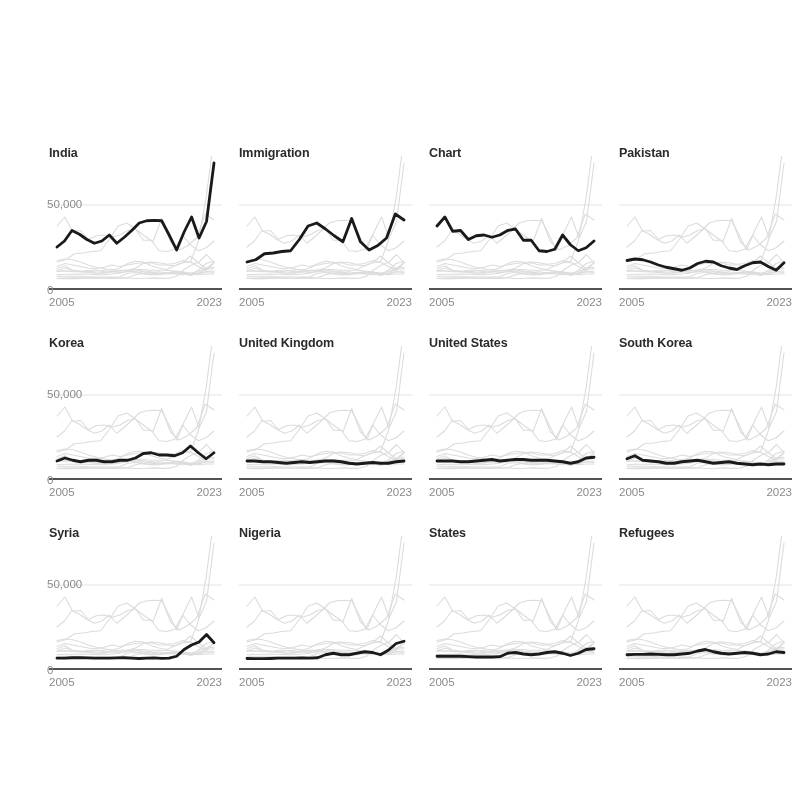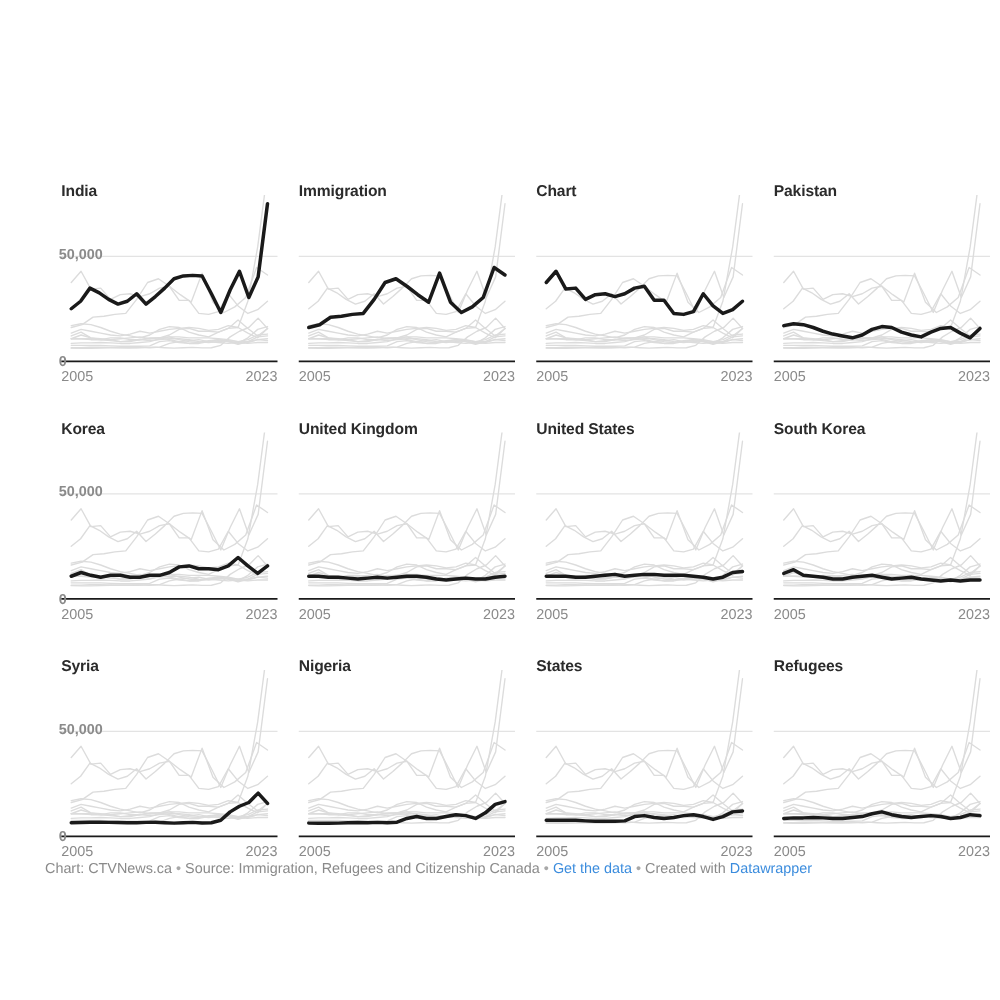--- a/index.html
+++ b/index.html
@@ -88,21 +88,20 @@
   .tick-left  { left: 0; }
   .tick-right { right: 0; }
 
   
   .ylab {
     position: absolute;
     font-size: 11.5px;
     color: #8a8a8a;
     white-space: nowrap;
     text-align: left;
-    font-weight: bold;
   }
   .ylab-50k { left: -2px; top: 58px; }
   .ylab-0   { left: -2px; top: 144px; }
 
   #footer {
     position: absolute;
     left: 36px;
     top: 689px;
     font-size: 11.5px;
     color: #8a8a8a;
@@ -517,24 +516,14 @@
             <line x1="0" y1="125" x2="173" y2="125" stroke="#1a1a1a" stroke-width="1.4"></line>
           </svg>
         </div>
         <div class="tick-row">
           <span class="tick-label tick-left">2005</span>
           <span class="tick-label tick-right">2023</span>
         </div>
       </div>
     </div>
 
-  <div id="footer">
-    <span>Chart: CTVNews.ca</span>
-    <span class="sep">•</span>
-    <span>Source: Immigration, Refugees and Citizenship Canada</span>
-    <span class="sep">•</span>
-    <a class="lnk" href="#">Get the data</a>
-    <span class="sep">•</span>
-    <span>Created with</span>
-    <a class="lnk" href="#">Datawrapper</a>
-  </div>
 
 </div>
 
 </body></html>

